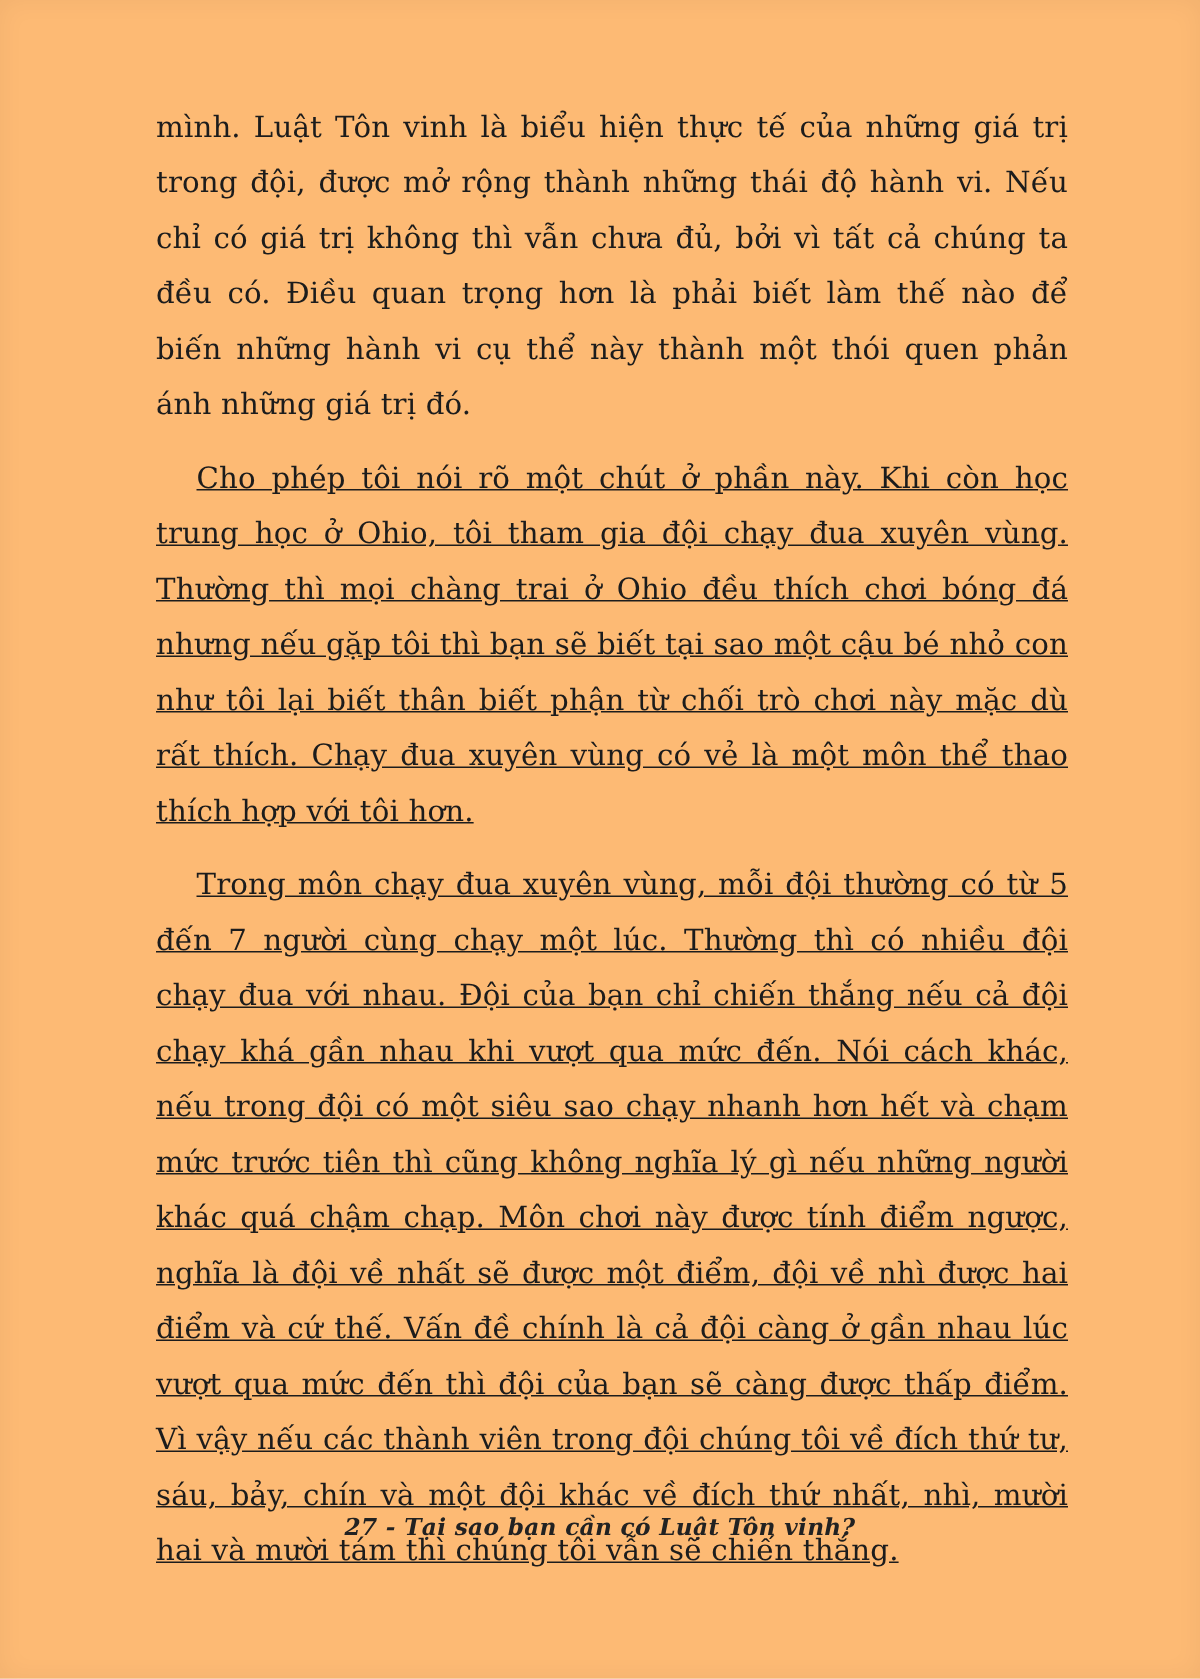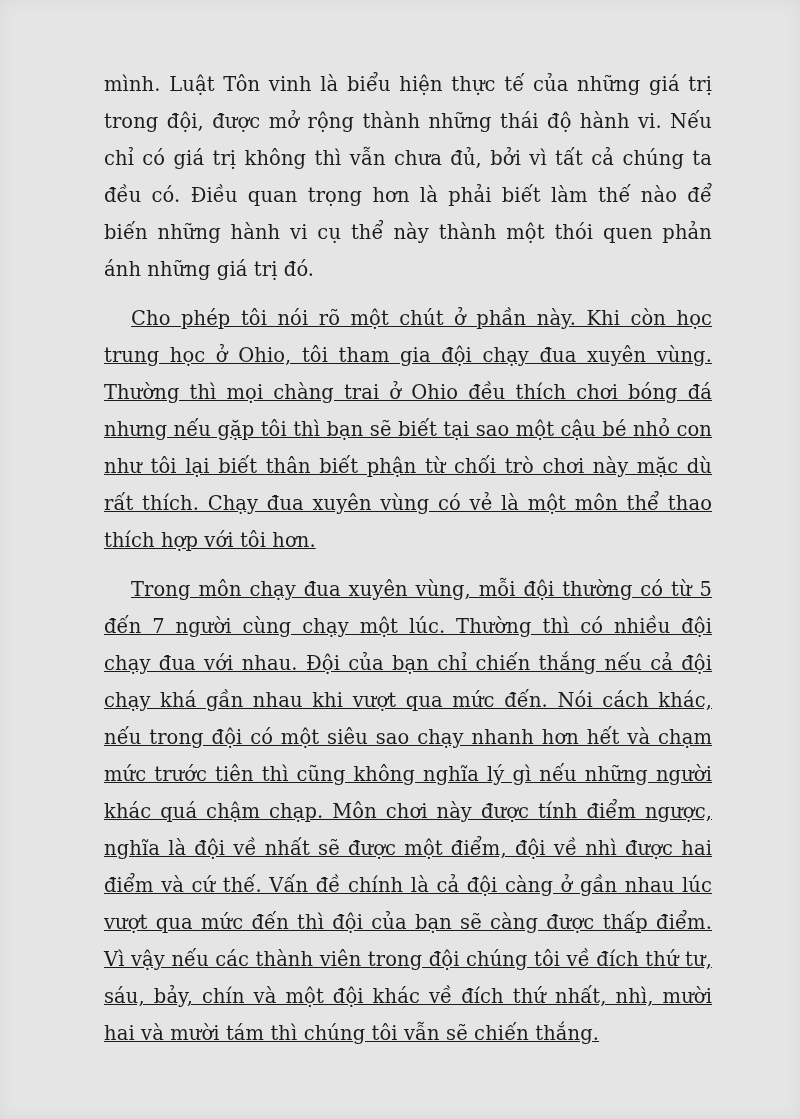--- a/index.html
+++ b/index.html
@@ -11,21 +11,21 @@
     width: 800px;
     height: 1119px;
     position: relative;
     overflow: hidden;
     font-family: "DejaVu Serif", serif;
     color: #1c1c1c;
   }
   .scan-page {
     position: absolute;
     inset: 0;
-    background: #e5e5e5;
+    background: #fdba74;
     box-shadow: inset 0 0 18px rgba(0,0,0,0.05);
   }
   .content {
     position: absolute;
     top: 66px;
     left: 104px;
     width: 608px;
   }
   .content p {
     margin: 0 0 12px 0;
@@ -57,14 +57,17 @@
 <body>
 
 <div class="scan-page">
 
   <div class="content">
     <p>mình. Luật Tôn vinh là biểu hiện thực tế của những giá trị trong đội, được mở rộng thành những thái độ hành vi. Nếu chỉ có giá trị không thì vẫn chưa đủ, bởi vì tất cả chúng ta đều có. Điều quan trọng hơn là phải biết làm thế nào để biến những hành vi cụ thể này thành một thói quen phản ánh những giá trị đó.</p>
     <p class="indented">Cho phép tôi nói rõ một chút ở phần này. Khi còn học trung học ở Ohio, tôi tham gia đội chạy đua xuyên vùng. Thường thì mọi chàng trai ở Ohio đều thích chơi bóng đá nhưng nếu gặp tôi thì bạn sẽ biết tại sao một cậu bé nhỏ con như tôi lại biết thân biết phận từ chối trò chơi này mặc dù rất thích. Chạy đua xuyên vùng có vẻ là một môn thể thao thích hợp với tôi hơn.</p>
     <p class="indented">Trong môn chạy đua xuyên vùng, mỗi đội thường có từ 5 đến 7 người cùng chạy một lúc. Thường thì có nhiều đội chạy đua với nhau. Đội của bạn chỉ chiến thắng nếu cả đội chạy khá gần nhau khi vượt qua mức đến. Nói cách khác, nếu trong đội có một siêu sao chạy nhanh hơn hết và chạm mức trước tiên thì cũng không nghĩa lý gì nếu những người khác quá chậm chạp. Môn chơi này được tính điểm ngược, nghĩa là đội về nhất sẽ được một điểm, đội về nhì được hai điểm và cứ thế. Vấn đề chính là cả đội càng ở gần nhau lúc vượt qua mức đến thì đội của bạn sẽ càng được thấp điểm. Vì vậy nếu các thành viên trong đội chúng tôi về đích thứ tư, sáu, bảy, chín và một đội khác về đích thứ nhất, nhì, mười hai và mười tám thì chúng tôi vẫn sẽ chiến thắng.</p>
   </div>
 
+  <div class="page-footer">
+    <span>27 - Tại sao bạn cần có Luật Tôn vinh?</span>
+  </div>
 
 </div>
 
 </body></html>

